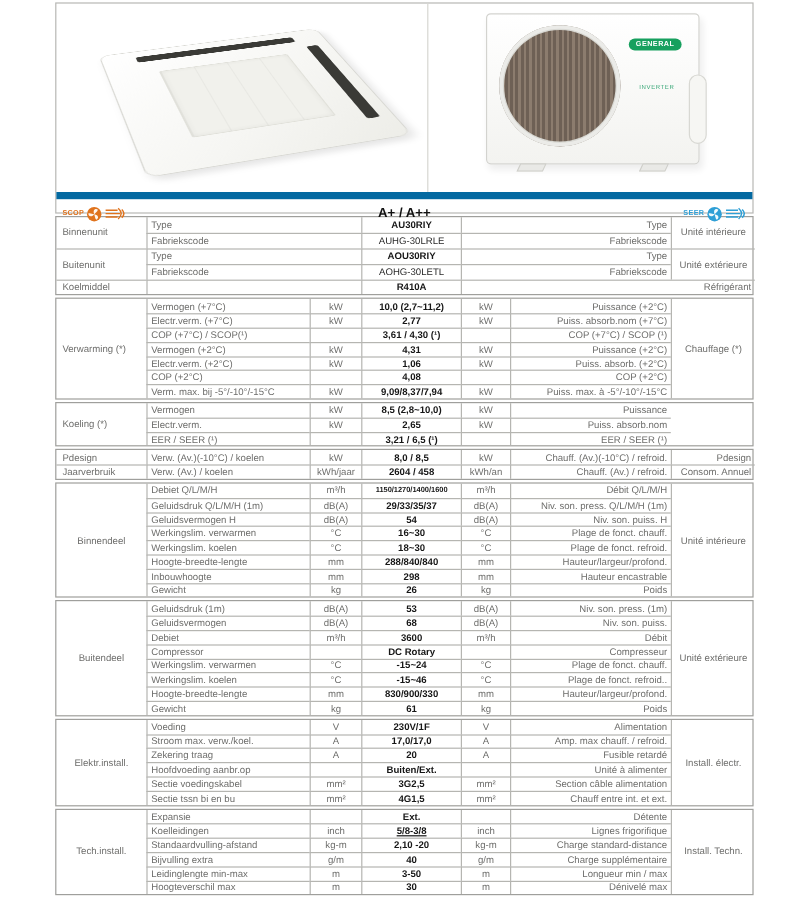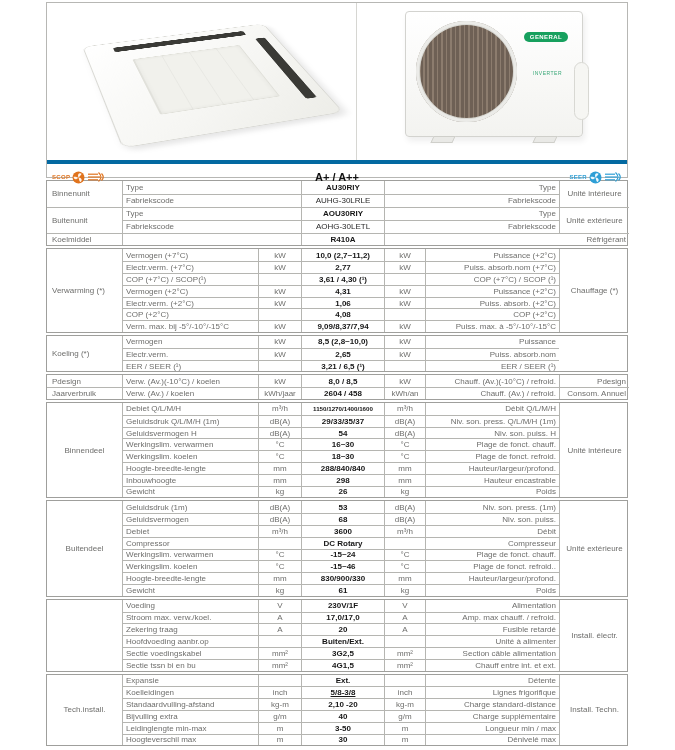--- a/index.html
+++ b/index.html
@@ -36,21 +36,21 @@
   .outdoor .logo { position:absolute; right:14px; top:20px; background:#17a05e; color:#fff;
     font-size:6px; font-weight:bold; letter-spacing:0.4px; padding:2px 6px; border-radius:7px; }
   .outdoor .inv { position:absolute; right:20px; top:58px; color:#3aa878; font-size:5px; letter-spacing:0.5px; }
   .outdoor .bump { position:absolute; right:-7px; top:50px; width:15px; height:58px;
     background:#f6f6f3; border:1px solid #d8d8d3; border-radius:8px; }
   .outdoor .foot { position:absolute; bottom:-7px; width:22px; height:7px; background:#e9e9e6;
     border:1px solid #cfcfca; transform:skewX(-25deg); }
   .outdoor .foot.l { left:26px; } .outdoor .foot.r { right:26px; }
 
   
-  .hero-band { height:30px; border-top:4px solid #0369a1; position:relative;
+  .hero-band { height:30px; border-top:6px solid #0369a1; position:relative;
     display:flex; align-items:center; justify-content:space-between; padding:0 5px; }
   .band-group { display:flex; align-items:center; gap:2px; }
   .scop-group { color:#e0731d; } .seer-group { color:#2e9fd6; }
   .band-label { font-size:6px; font-weight:bold; letter-spacing:0.3px; }
   .band-center { position:absolute; left:50%; top:50%; transform:translate(-50%,-52%);
     font-size:11px; font-weight:bold; color:#111; }
 
   
   .section { display:grid; grid-template-columns:75px 136px 43px 83px 41px 134px 70px;
     border:1px solid #9f9f9c; margin-top:2px; background:#fff; }
@@ -311,20 +311,21 @@
           <div class="cell unit" style="grid-area: 7 / 5;">mm</div>
           <div class="cell fr" style="grid-area: 7 / 6;">Hauteur/largeur/profond.</div>
           <div class="cell desc" style="grid-area: 8 / 2;">Gewicht</div>
           <div class="cell unit" style="grid-area: 8 / 3;">kg</div>
           <div class="cell val" style="grid-area: 8 / 4;">61</div>
           <div class="cell unit" style="grid-area: 8 / 5;">kg</div>
           <div class="cell fr" style="grid-area: 8 / 6;">Poids</div>
           <div class="cell lab-r nb-t" style="grid-area: 1 / 7 / span 8;">Unité extérieure</div>
         </div>
         <div class="section" style="grid-auto-rows: 11.8px;">
+          <div class="cell lab-l nb-l nb-t" style="grid-area: 1 / 1 / span 6;">Elektr.install.</div>
           <div class="cell desc nb-t" style="grid-area: 1 / 2;">Voeding</div>
           <div class="cell unit nb-t" style="grid-area: 1 / 3;">V</div>
           <div class="cell val nb-t" style="grid-area: 1 / 4;">230V/1F</div>
           <div class="cell unit nb-t" style="grid-area: 1 / 5;">V</div>
           <div class="cell fr nb-t" style="grid-area: 1 / 6;">Alimentation</div>
           <div class="cell desc" style="grid-area: 2 / 2;">Stroom max. verw./koel.</div>
           <div class="cell unit" style="grid-area: 2 / 3;">A</div>
           <div class="cell val" style="grid-area: 2 / 4;">17,0/17,0</div>
           <div class="cell unit" style="grid-area: 2 / 5;">A</div>
           <div class="cell fr" style="grid-area: 2 / 6;">Amp. max chauff. / refroid.</div>

